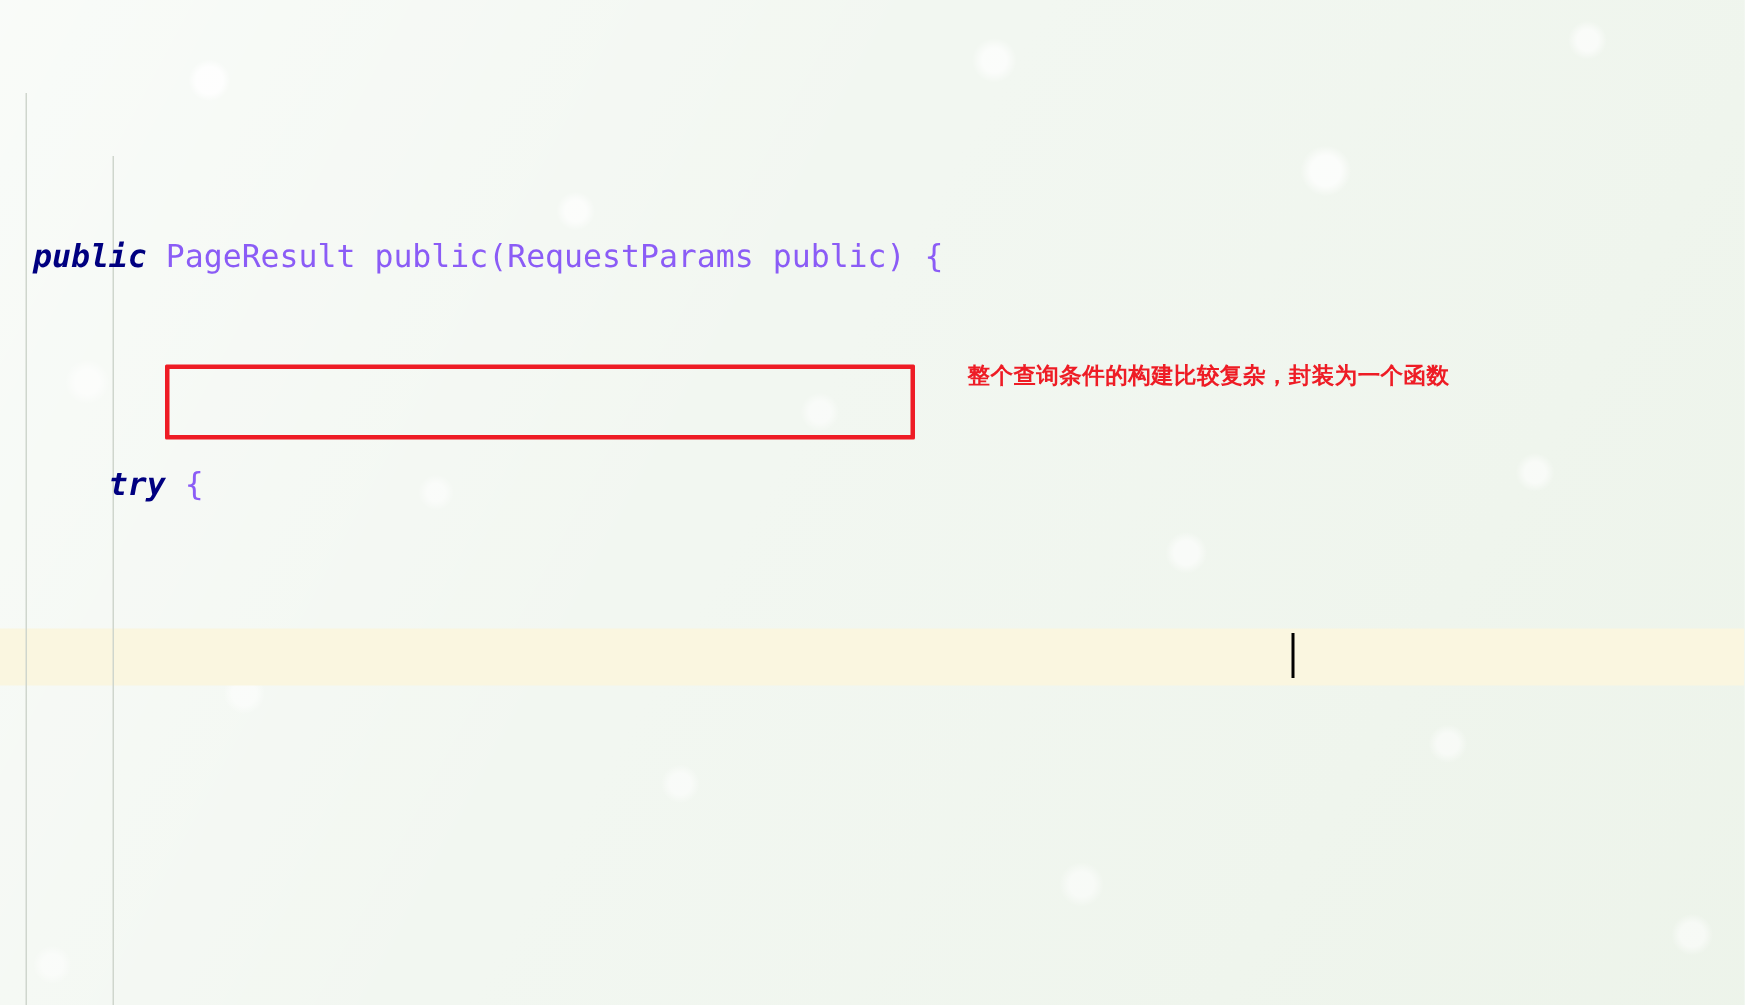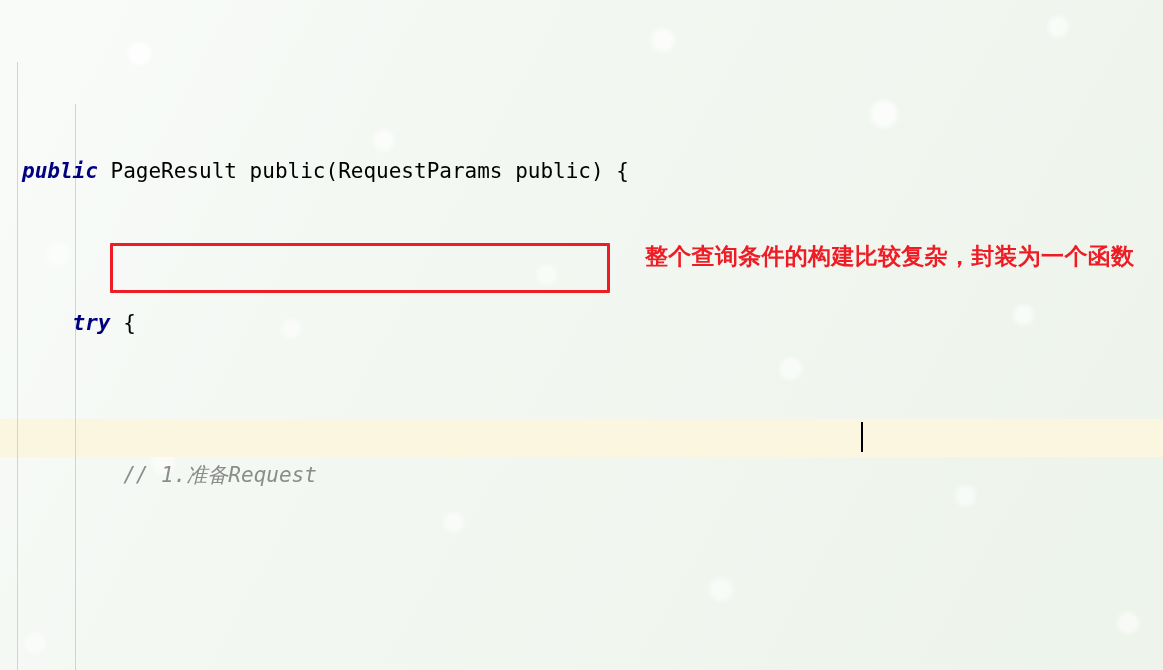--- a/index.html
+++ b/index.html
@@ -82,21 +82,21 @@
   }
   .code-line {
     height: 38px;
     padding-left: 22px;
     white-space: pre;
   }
 
   
   .tok-keyword   { color: #000080; font-weight: bold; font-style: italic; }
   .tok-annot     { color: #9e9e20; }
-  .tok-plain     { color: #000000; }
+  .tok-plain     { color: #8b5cf6; }
   .tok-comment   { color: #8c8c8c; font-style: italic; }
 
   
   #caret {
     position: absolute;
     left: 861px;
     top: 422px;
     width: 2px;
     height: 30px;
     background-color: #000000;
@@ -114,21 +114,21 @@
     background: transparent;
     pointer-events: none;
   }
 
   
   #annotation-text {
     position: absolute;
     left: 645px;
     top: 241px;
     font-family: "DejaVu Sans", sans-serif;
-    font-size: 23px;
+    font-size: 15px;
     font-weight: bold;
     color: #ee1c25;
     white-space: pre;
     letter-spacing: 0.3px;
   }
 </style>
 </head>
 <body>
 
 <div id="editor">
@@ -140,21 +140,20 @@
   <div class="indent-guide" id="indent-guide-1"></div>
   <div class="indent-guide" id="indent-guide-2"></div>
 
   <div id="code-layer">
 
 
     <div class="code-line"><span class="tok-keyword">public</span><span class="tok-plain"> </span><span class="tok-plain">PageResult</span><span class="tok-plain"> </span><span class="tok-plain">public</span><span class="tok-plain">(</span><span class="tok-plain">RequestParams</span><span class="tok-plain"> </span><span class="tok-plain">public</span><span class="tok-plain">) {</span></div>
 
     <div class="code-line">    <span class="tok-keyword">try</span><span class="tok-plain"> </span><span class="tok-plain">{</span></div>
 
-    <div class="code-line">        <span class="tok-comment">// 1.准备Request</span></div>
 
     
 
     
 
     
 
     
 
     

